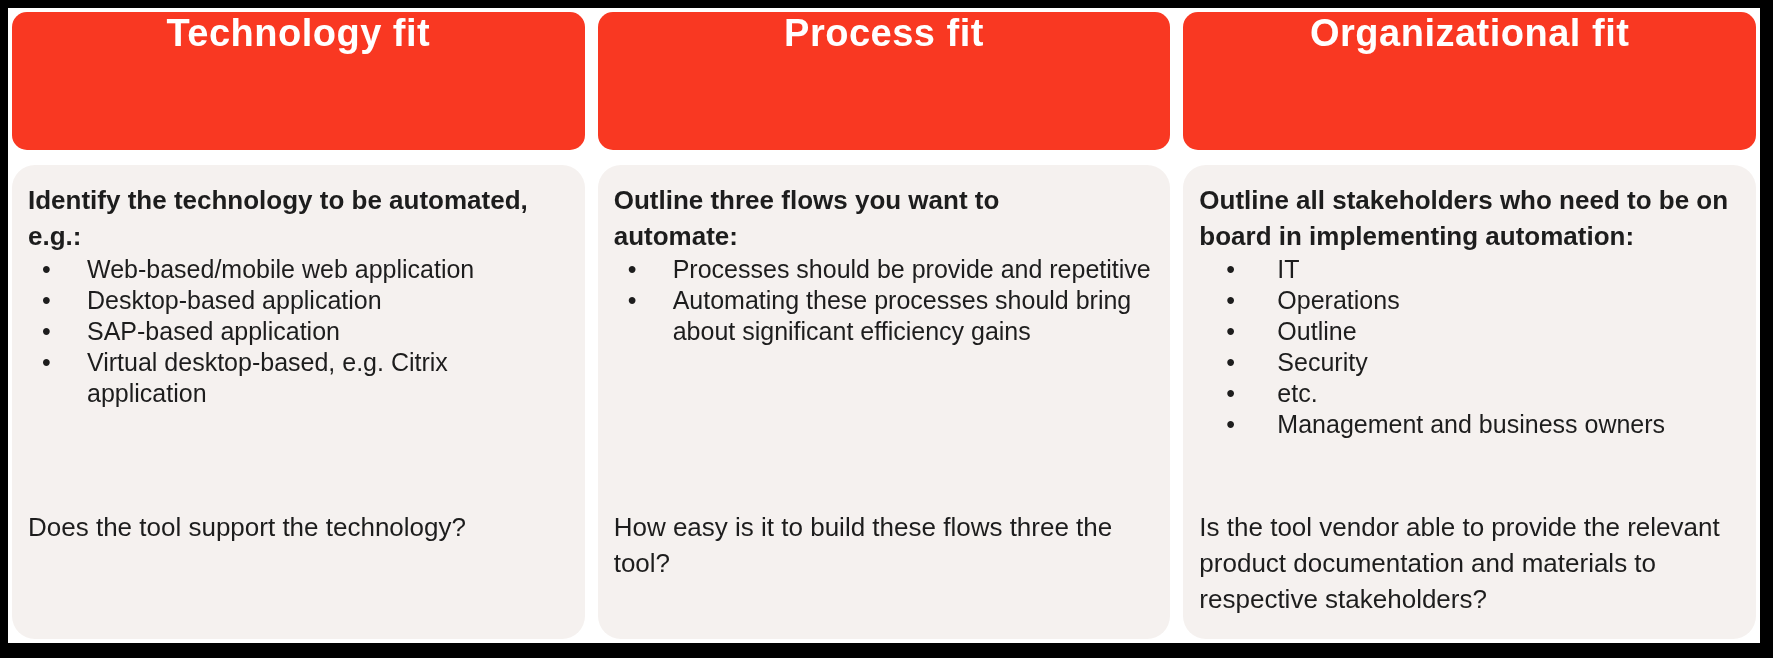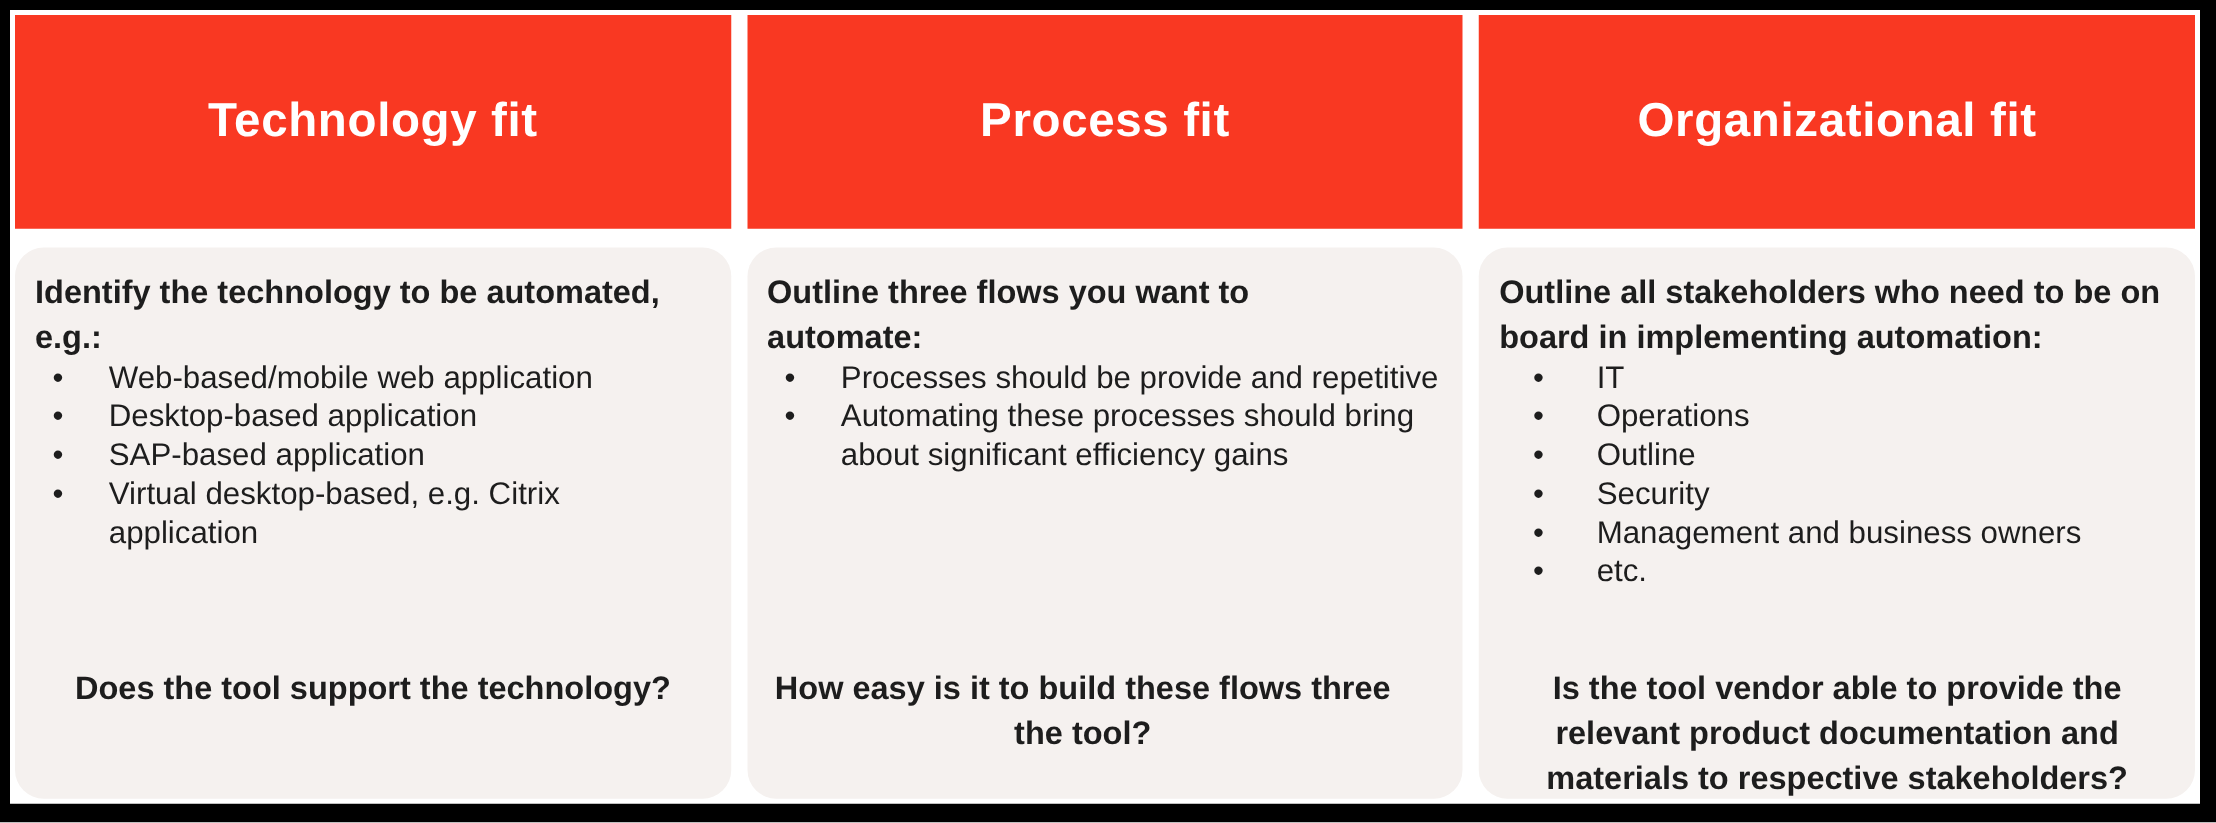--- a/index.html
+++ b/index.html
@@ -30,26 +30,27 @@
     display: flex;
     gap: 13px;
   }
   .column {
     flex: 1 1 0;
     display: flex;
     flex-direction: column;
     min-width: 0;
   }
   .col-header {
-    height: 171px;
+    height: 138px;
     background: var(--header-bg);
     display: flex;
-    align-items: center;
+    align-items: flex-start;
     justify-content: center;
     flex: 0 0 auto;
+    border-radius: 15px;
   }
   .col-title {
     color: var(--header-text);
     font-size: 38px;
     font-weight: 700;
     letter-spacing: 0.5px;
     white-space: nowrap;
   }
   .col-body {
     margin-top: 15px;
@@ -81,27 +82,26 @@
     left: 14px;
     top: 0;
   }
   
   .column:nth-child(3) .bullets li { padding-left: 78px; }
   .column:nth-child(3) .bullets li::before { left: 27px; }
   
   .column:nth-child(2) .intro { max-width: 470px; }
   .question {
     position: absolute;
-    top: 334px;
+    top: 344px;
     left: 16px;
     right: 16px;
     font-size: 26px;
-    font-weight: 700;
+    font-weight: 400;
     line-height: 36px;
-    text-align: center;
   }
   .column:nth-child(2) .question { max-width: 505px; }
 </style>
 </head>
 <body>
 
 <div class="frame">
   <div class="canvas">
 
     <section class="column">
@@ -138,21 +138,21 @@
       <header class="col-header">
         <h2 class="col-title">Organizational fit</h2>
       </header>
       <div class="col-body">
         <p class="intro">Outline all stakeholders who need to be on board in implementing automation:</p>
         <ul class="bullets">
             <li>IT</li>
             <li>Operations</li>
             <li>Outline</li>
             <li>Security</li>
+            <li>etc.</li>
             <li>Management and business owners</li>
-            <li>etc.</li>
           </ul>
         <p class="question">Is the tool vendor able to provide the relevant product documentation and materials to respective stakeholders?</p>
       </div>
     </section>
 
   </div>
 </div>
 
 </body></html>

